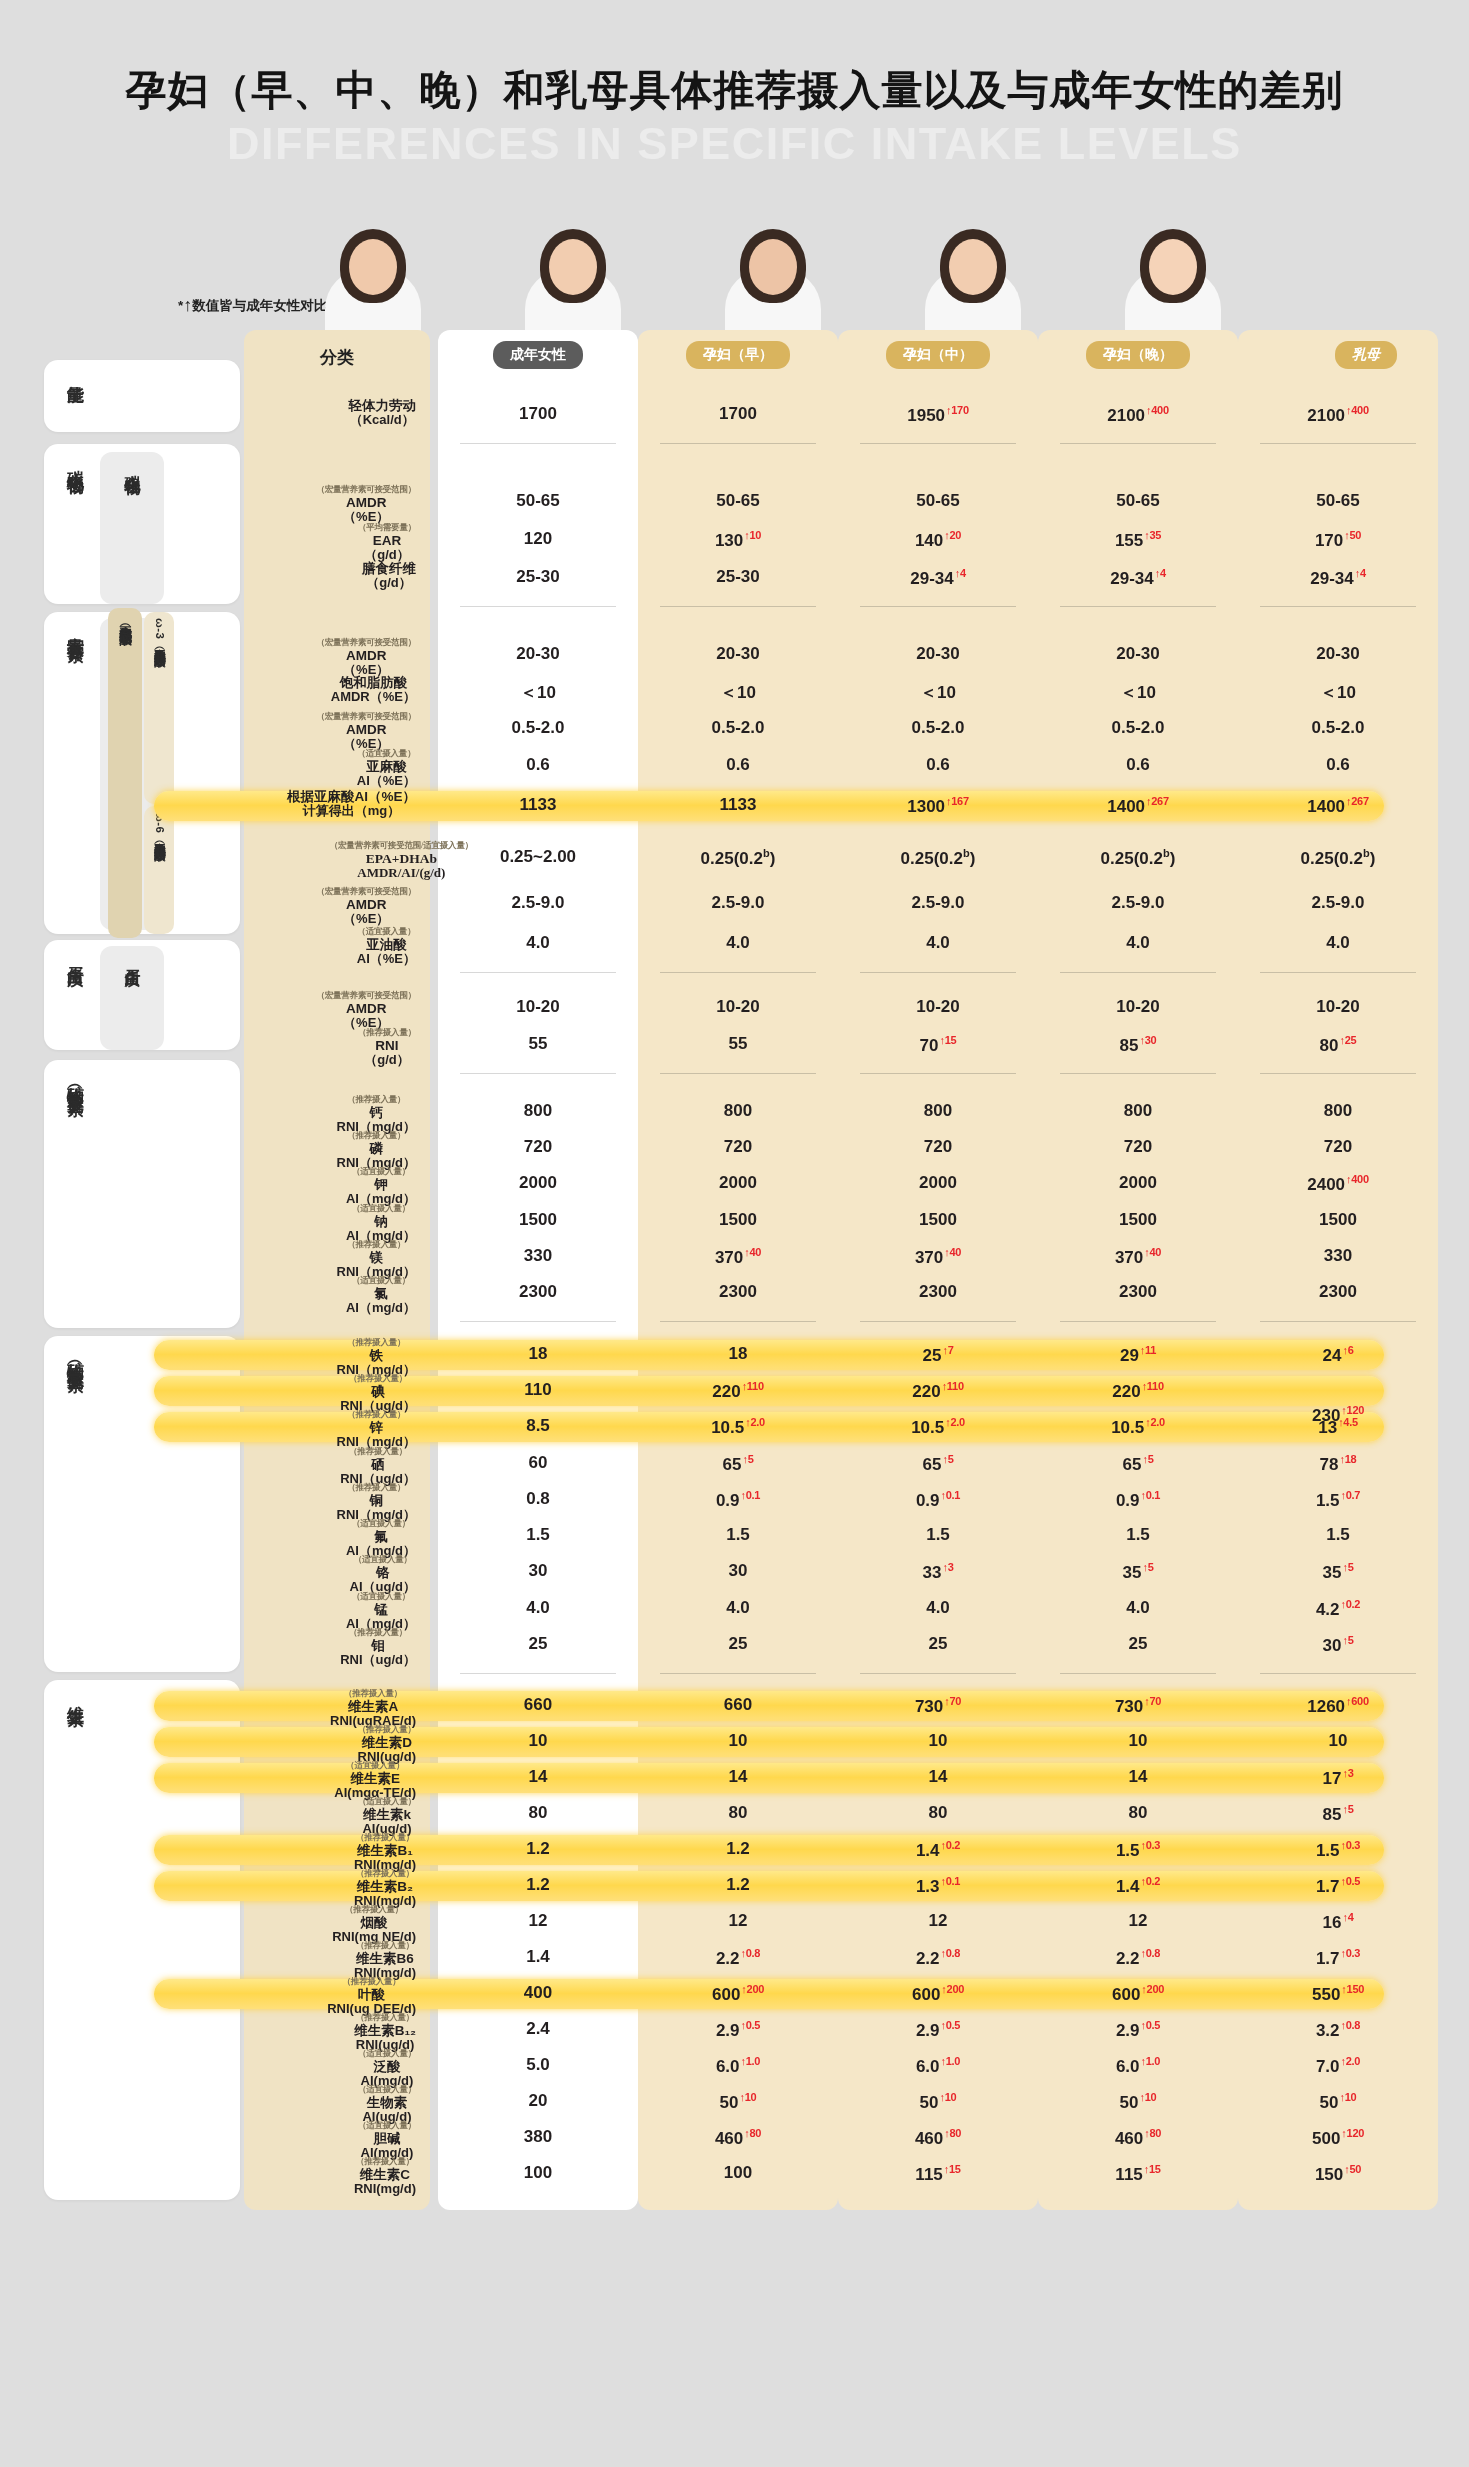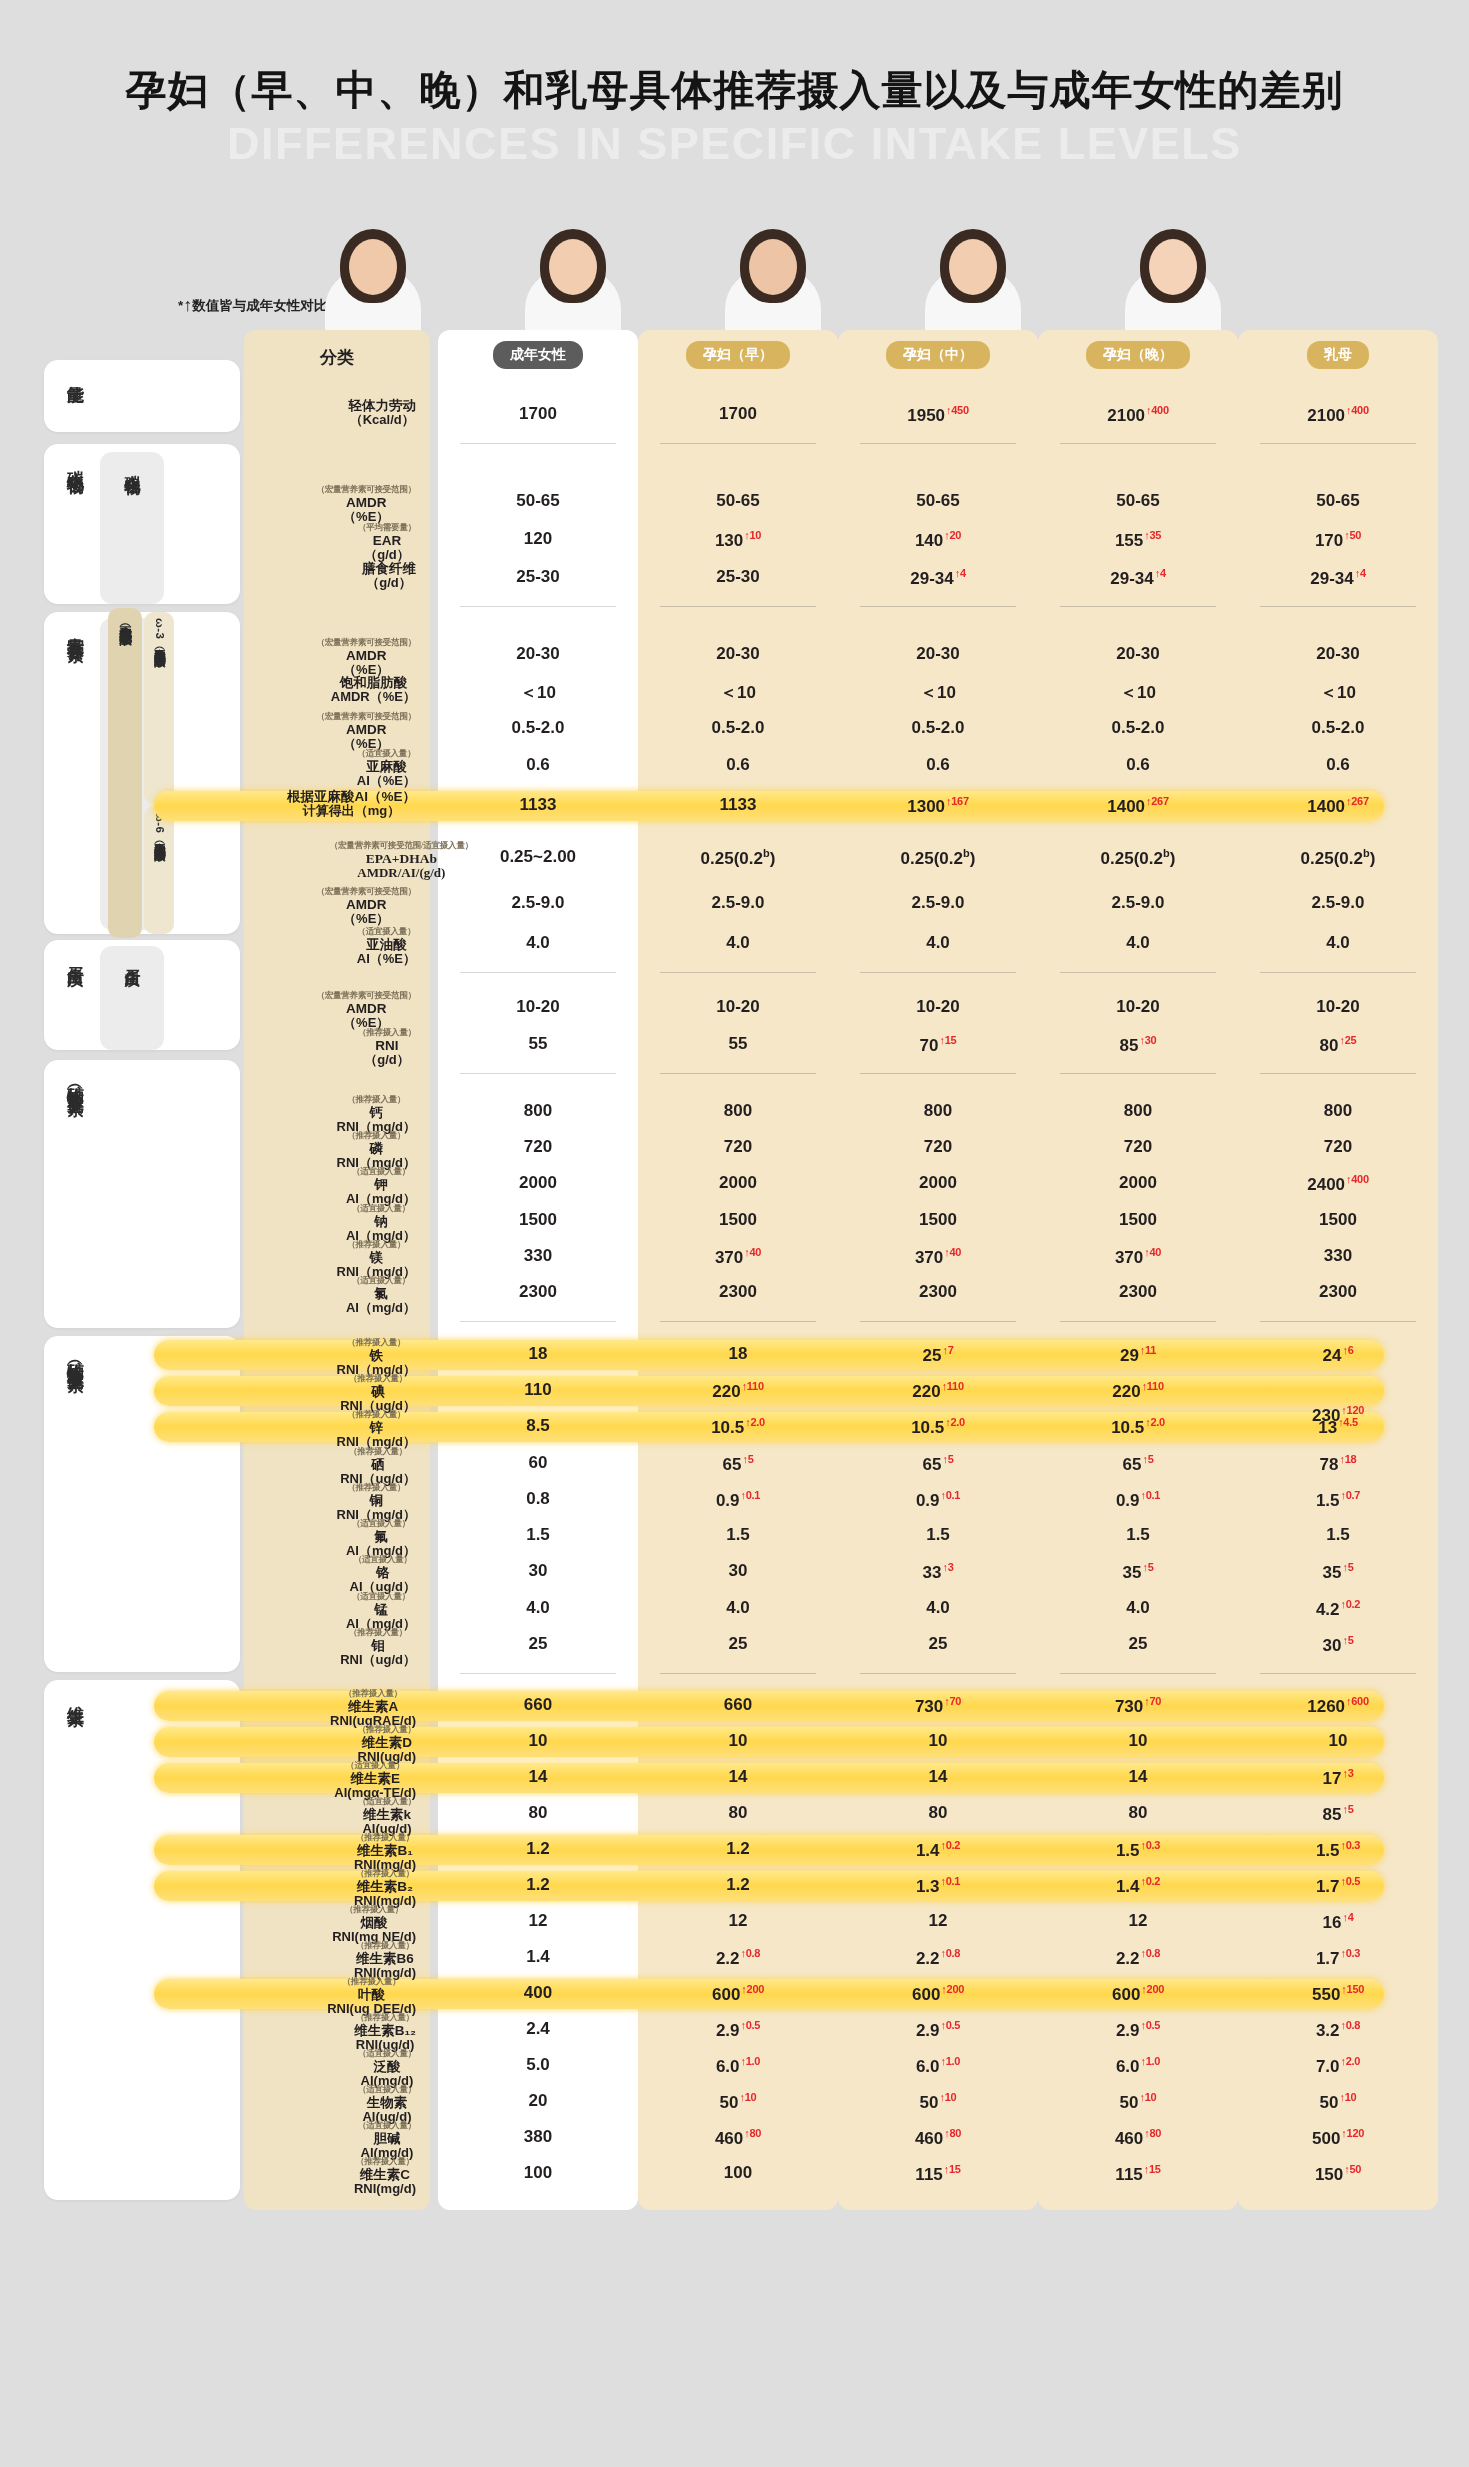--- a/index.html
+++ b/index.html
@@ -236,42 +236,42 @@
     </div>
     <div class="hdr-row" style="left: 394px; width: 200px; top: 53px;">
       <div class="badge gold">孕妇（早）</div>
     </div>
     <div class="hdr-row" style="left: 594px; width: 200px; top: 53px;">
       <div class="badge gold">孕妇（中）</div>
     </div>
     <div class="hdr-row" style="left: 794px; width: 200px; top: 53px;">
       <div class="badge gold">孕妇（晚）</div>
     </div>
-    <div class="hdr-row" style="left: 994px; width: 200px; top: 53px;">
+    <div class="hdr-row" style="left: 1022px; width: 200px; top: 53px; font-style: italic;">
       <div class="badge gold">乳母</div>
     </div>
     <div style="position: absolute; left: 0px; top: 0px; width: 1140px; height: 2000px;">
       <div class="hl" style="left: -90px; width: 1230px; top: 514px;"></div>
       <div class="hl" style="left: -90px; width: 1230px; top: 1063px;"></div>
       <div class="hl" style="left: -90px; width: 1230px; top: 1099px;"></div>
       <div class="hl" style="left: -90px; width: 1230px; top: 1135px;"></div>
       <div class="hl" style="left: -90px; width: 1230px; top: 1414px;"></div>
       <div class="hl" style="left: -90px; width: 1230px; top: 1450px;"></div>
       <div class="hl" style="left: -90px; width: 1230px; top: 1486px;"></div>
       <div class="hl" style="left: -90px; width: 1230px; top: 1558px;"></div>
       <div class="hl" style="left: -90px; width: 1230px; top: 1594px;"></div>
       <div class="hl" style="left: -90px; width: 1230px; top: 1702px;"></div>
     </div>
     <div class="rowlabel" style="right: 968px; top: 121px; z-index: 2;">
       <div class="nm">轻体力劳动</div>
       <div class="un">（Kcal/d）</div>
     </div>
     <div class="cell" style="left: 194px; width: 200px; top: 127px; z-index: 2;">1700</div>
     <div class="cell" style="left: 394px; width: 200px; top: 127px; z-index: 2;">1700</div>
-    <div class="cell" style="left: 594px; width: 200px; top: 127px; z-index: 2;">1950<span class="sup">↑450</span></div>
+    <div class="cell" style="left: 594px; width: 200px; top: 127px; z-index: 2;">1950<span class="sup">↑170</span></div>
     <div class="cell" style="left: 794px; width: 200px; top: 127px; z-index: 2;">2100<span class="sup">↑400</span></div>
     <div class="cell" style="left: 994px; width: 200px; top: 127px; z-index: 2;">2100<span class="sup">↑400</span></div>
     <div class="divider w" style="left: 216px; width: 156px; top: 166px; z-index: 1;"></div>
     <div class="divider" style="left: 416px; width: 156px; top: 166px; z-index: 1;"></div>
     <div class="divider" style="left: 616px; width: 156px; top: 166px; z-index: 1;"></div>
     <div class="divider" style="left: 816px; width: 156px; top: 166px; z-index: 1;"></div>
     <div class="divider" style="left: 1016px; width: 156px; top: 166px; z-index: 1;"></div>
     <div class="rowlabel" style="right: 968px; top: 208px; z-index: 2;">
       <div class="tiny">（宏量营养素可接受范围）</div>
       <div class="nm">AMDR</div>

